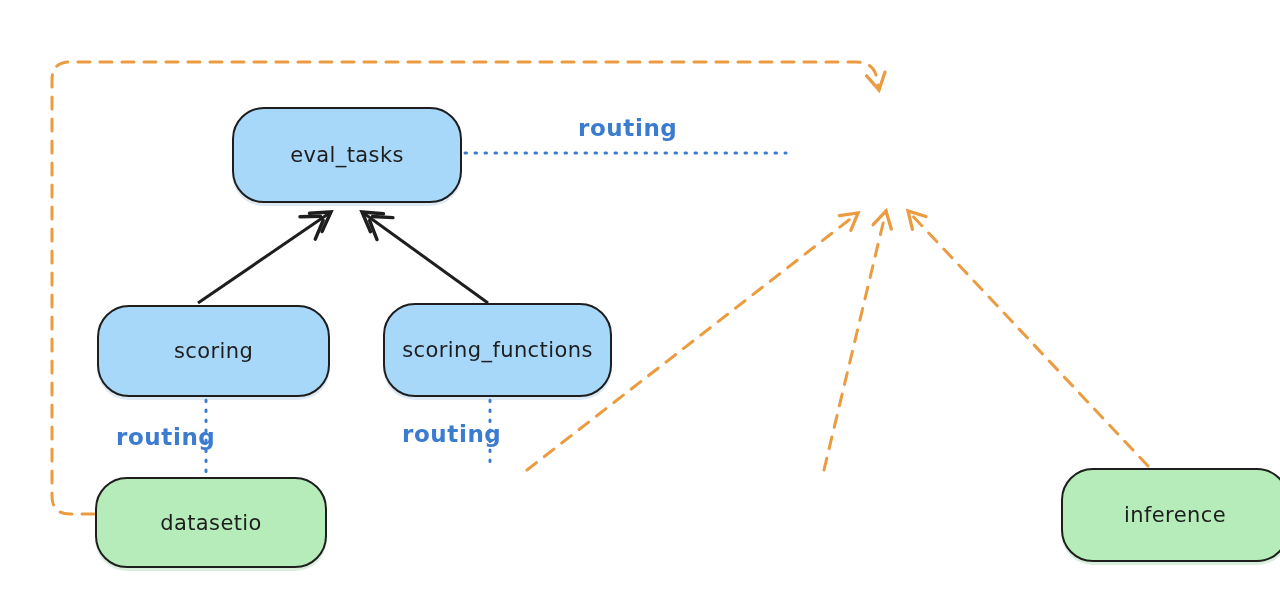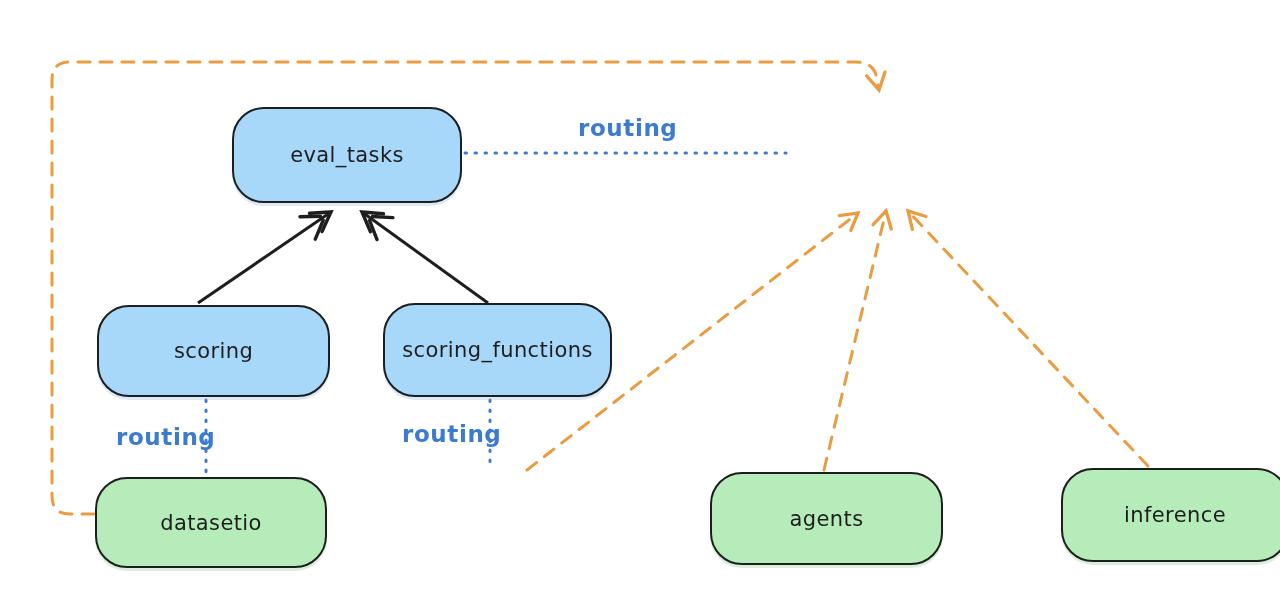--- a/index.html
+++ b/index.html
@@ -97,23 +97,20 @@
   </div>
   <div class="node blue" id="n-datasets">
     <span>scoring</span>
   </div>
   <div class="node green" id="n-datasetio">
     <span>datasetio</span>
   </div>
   <div class="node blue" id="n-scoring-functions">
     <span>scoring_functions</span>
   </div>
-  <div class="node green" id="n-agents">
-    <span>agents</span>
-  </div>
   <div class="node green" id="n-inference">
     <span>inference</span>
   </div>
 
   <div class="edge-label" id="lbl-routing-top">routing</div>
   <div class="edge-label" id="lbl-routing-datasetio">routing</div>
   <div class="edge-label" id="lbl-routing-scoring">routing</div>
 </div>
 
 </body></html>

